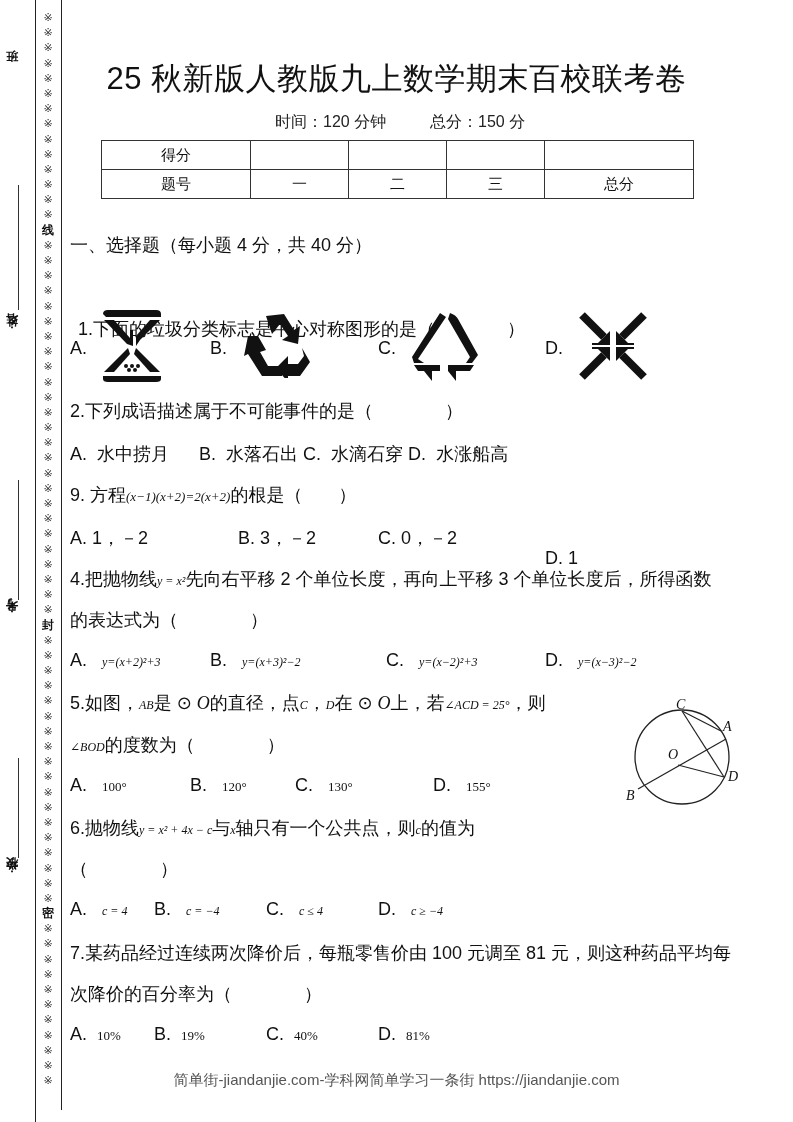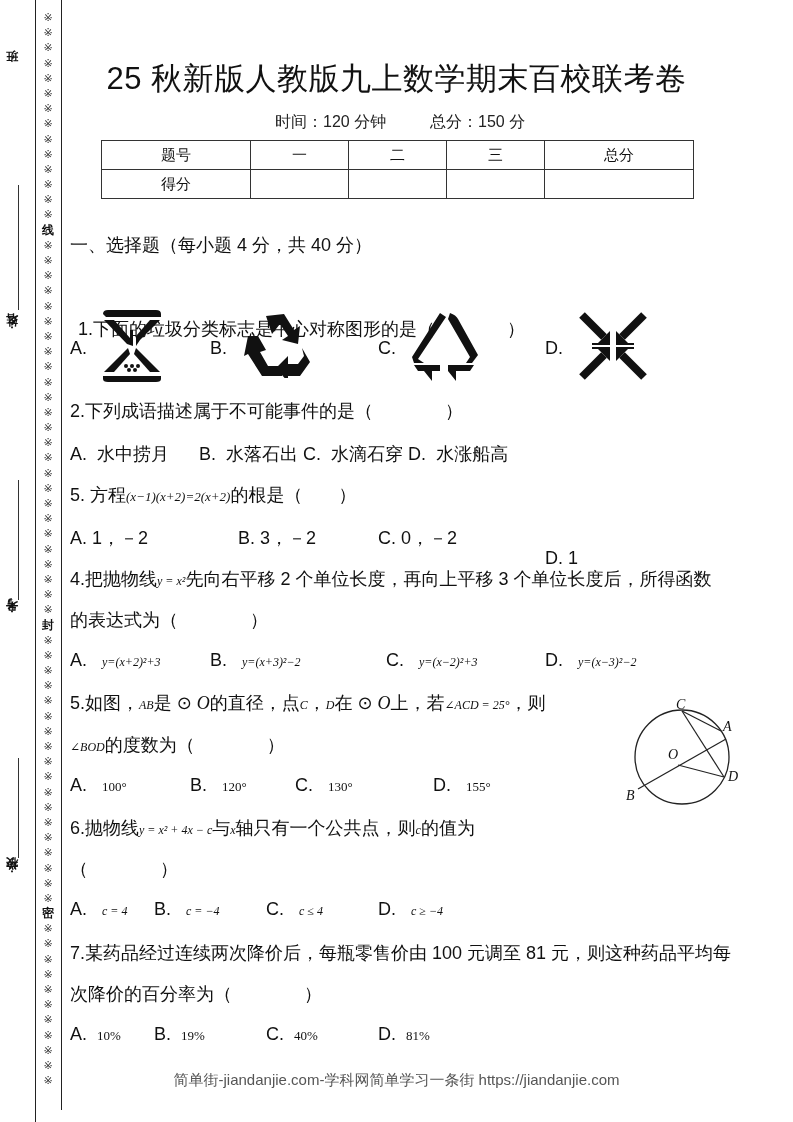--- a/index.html
+++ b/index.html
@@ -122,32 +122,32 @@
   <div class="vlabel" style="top:866px;">学校：</div>
 </div>
 
 <div class="title">25 秋新版人教版九上数学期末百校联考卷</div>
 <div class="meta" style="left:275px;">时间：120 分钟</div>
 <div class="meta" style="left:430px;">总分：150 分</div>
 
 <table class="score">
   <tbody>
       <tr>
+    <td>得分</td>
+    <td></td>
+    <td></td>
+    <td></td>
+    <td></td>
+  </tr>
+  <tr>
     <td style="width:148px">题号</td>
     <td style="width:97px">一</td>
     <td style="width:97px">二</td>
     <td style="width:97px">三</td>
     <td style="width:148px">总分</td>
-  </tr>
-  <tr>
-    <td>得分</td>
-    <td></td>
-    <td></td>
-    <td></td>
-    <td></td>
   </tr>
 </tbody>
   </table>
 
 <div class="line" style="top:233px;">一、选择题（每小题 4 分，共 40 分）</div>
 
 <div class="line" style="top:274px;left:78px;margin-top:43px;">1.下面的垃圾分类标志是中心对称图形的是（　　　　）</div>
 
 <span class="opt" style="left:70px;top:338px;">A.</span>
 <svg class="icon" style="left:100px;top:310px" width="64" height="72" viewBox="0 0 64 72">
@@ -196,21 +196,21 @@
   <rect x="14" y="36" width="18" height="2" fill="#111"></rect>
     <rect x="38" y="36" width="18" height="2" fill="#111"></rect>
 </svg>
 
 <div class="line" style="top:399px;">2.下列成语描述属于不可能事件的是（　　　　）</div>
 <div class="line" style="top:442px;">
   <span><span>A.</span>&nbsp;&nbsp;<span>水中捞月</span></span><span style="display:inline-block;width:30px"></span><span><span>B.</span>&nbsp;&nbsp;<span>水落石出</span></span>&nbsp;<span><span>C.</span>&nbsp;&nbsp;<span>水滴石穿</span></span>&nbsp;<span><span>D.</span>&nbsp;&nbsp;<span>水涨船高</span></span>
 </div>
 
 <div class="line" style="top:483px;">
-  <span>5.  方程</span><span class="mathn" style="font-style:italic">(x−1)(x+2)=2(x+2)</span><span>的根是（　　）</span>
+  <span>9.  方程</span><span class="mathn" style="font-style:italic">(x−1)(x+2)=2(x+2)</span><span>的根是（　　）</span>
 </div>
 <span class="opt" style="left:70px;top:526px;"><span>A.</span>&nbsp;<span>1，－2</span></span>
 <span class="opt" style="left:238px;top:526px;"><span>B.</span>&nbsp;<span>3，－2</span></span>
 <span class="opt" style="left:378px;top:526px;"><span>C.</span>&nbsp;<span>0，－2</span></span>
 <span class="opt" style="left:545px;top:548px;"><span>D.</span>&nbsp;<span>1</span></span>
 
 <div class="line" style="top:567px;">
   <span>4.把抛物线</span><span class="math">y = x²</span><span>先向右平移 2 个单位长度，再向上平移 3 个单位长度后，所得函数</span>
 </div>
 <div class="line" style="top:608px;">的表达式为（　　　　）</div>

